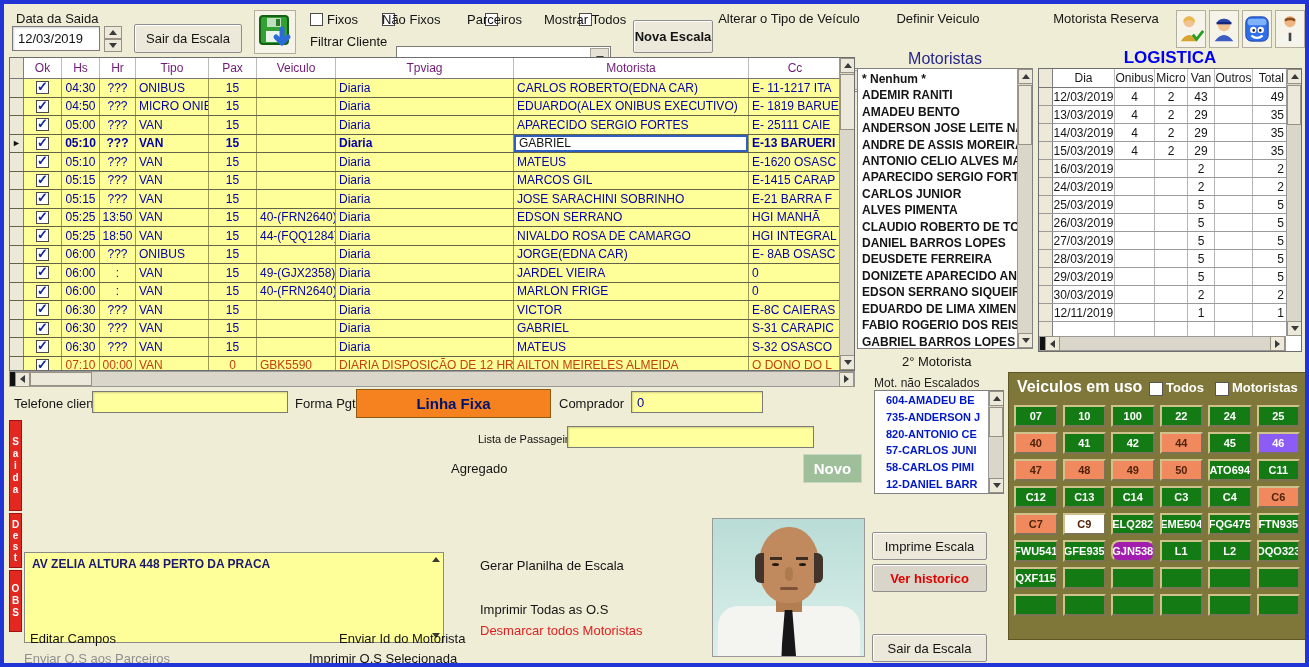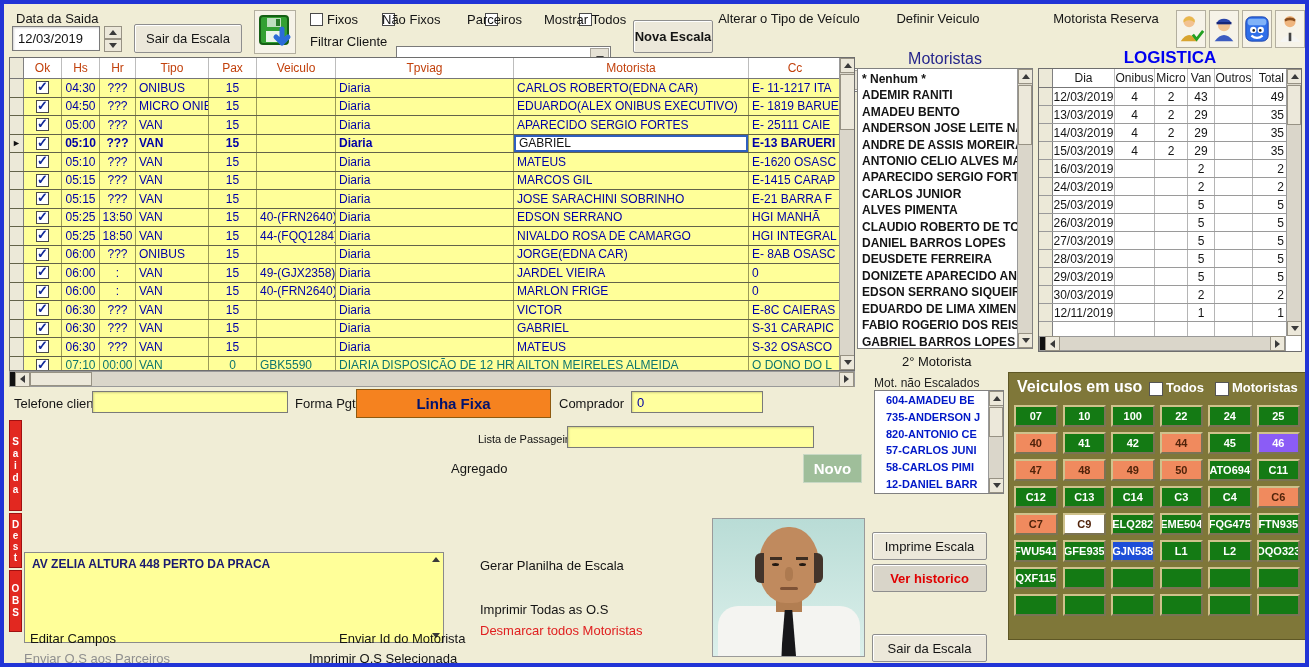--- a/index.html
+++ b/index.html
@@ -20,31 +20,31 @@
   .tri-up{width:0;height:0;border-left:4px solid transparent;border-right:4px solid transparent;border-bottom:5px solid #3A3A3A;}
   .tri-l{width:0;height:0;border-top:4px solid transparent;border-bottom:4px solid transparent;border-right:5px solid #3A3A3A;}
   .tri-r{width:0;height:0;border-top:4px solid transparent;border-bottom:4px solid transparent;border-left:5px solid #3A3A3A;}
   .cb{width:13px;height:13px;background:#fff;border:1px solid #4A4A4A;display:inline-block;position:relative;flex:none;box-sizing:border-box;}
   .cb.checked:after{content:"✓";position:absolute;left:0;top:-3px;font-size:13px;font-weight:bold;color:#102898;}
 
   
   #grid{left:5px;top:53px;width:846px;height:314px;background:#fff;border:1px solid #6E6E6E;box-sizing:border-box;overflow:hidden;}
   #grid-inner{position:absolute;left:0;top:0;right:15px;bottom:0;overflow:hidden;}
   .g-head{display:flex;height:20px;background:#FFFFFF;border-bottom:1px solid #777;}
-  .g-head .gc{font-size:12px;color:#c2410c;display:flex;align-items:center;justify-content:center;border-right:1px solid #BDBDBD;box-sizing:border-box;}
+  .g-head .gc{font-size:12px;color:#701a75;display:flex;align-items:center;justify-content:center;border-right:1px solid #BDBDBD;box-sizing:border-box;}
   .g-row{display:flex;height:17.5px;background:#FFFF99;border-bottom:1px solid #63634A;color:#0000A6;font-size:12px;}
   .g-row .gc{display:flex;align-items:center;padding:0 3px;border-right:1px solid #9B9B57;box-sizing:border-box;overflow:hidden;white-space:nowrap;}
   .gc.c-ind{background:#ECE9D8;border-right:1px solid #808080;padding:0;justify-content:center;font-size:9px;color:#111;}
   .ctr{justify-content:center!important;padding:0!important;}
   .c-ind{width:14px;flex:none;}  .c-ok{width:38px;flex:none;}
   .c-hs{width:38px;flex:none;}   .c-hr{width:36px;flex:none;}
   .c-tipo{width:73px;flex:none;} .c-pax{width:48px;flex:none;}
   .c-vei{width:79px;flex:none;}  .c-tpv{width:178px;flex:none;}
   .c-mot{width:235px;flex:none;} .c-cc{width:92px;flex:none;border-right:none!important;}
-  .g-row.alert{color:#0f766e;}
+  .g-row.alert{color:#c2410c;}
   .g-row.current{font-weight:bold;}
   .cur-ind:after{content:"►";}
   .c-mot.editing{padding:0!important;}
   .medit{width:100%;height:100%;box-sizing:border-box;background:#fff;border:2px solid #2E5FBF;color:#111;
     font-size:12px;font-weight:normal;display:flex;align-items:center;padding-left:3px;}
   
   .sbv{position:absolute;right:0;top:0;bottom:0;width:15px;background:#DAD6CA;border-left:1px solid #999;box-sizing:border-box;}
   .sbh{background:#DAD6CA;border:1px solid #999;box-sizing:border-box;display:flex;align-items:center;}
   .sb-btn{width:15px;height:15px;background:#ECE8DA;border:1px solid #979284;box-sizing:border-box;display:flex;align-items:center;justify-content:center;flex:none;}
   .sb-thumb{background:#ECE8DA;border:1px solid #979284;box-sizing:border-box;}
@@ -736,21 +736,21 @@
         <div class="vbtn green" style="background: rgb(20, 122, 20);">C4</div>
         <div class="vbtn orange" style="background: rgb(240, 138, 94);">C6</div>
         <div class="vbtn orange" style="background: rgb(240, 138, 94);">C7</div>
         <div class="vbtn orange" style="background: #ffffff;">C9</div>
         <div class="vbtn green" style="background: rgb(20, 122, 20);">ELQ282</div>
         <div class="vbtn green" style="background: rgb(20, 122, 20);">EME504</div>
         <div class="vbtn green" style="background: rgb(20, 122, 20);">FQG475</div>
         <div class="vbtn green" style="background: rgb(20, 122, 20);">FTN935</div>
         <div class="vbtn green" style="background: rgb(20, 122, 20);">FWU541</div>
         <div class="vbtn green" style="background: rgb(20, 122, 20);">GFE935</div>
-        <div class="vbtn green" style="background: #1d4ed8;">GJN538</div>
+        <div class="vbtn green" style="background: #a21caf; border-radius: 8px;">GJN538</div>
         <div class="vbtn green" style="background: rgb(20, 122, 20);">L1</div>
         <div class="vbtn green" style="background: rgb(20, 122, 20);">L2</div>
         <div class="vbtn green" style="background: rgb(20, 122, 20);">OQO323</div>
         <div class="vbtn green" style="background: rgb(20, 122, 20);">QXF115</div>
         <div class="vbtn green" style="background: rgb(20, 122, 20);"></div>
         <div class="vbtn green" style="background: rgb(20, 122, 20);"></div>
         <div class="vbtn green" style="background: rgb(20, 122, 20);"></div>
         <div class="vbtn green" style="background: rgb(20, 122, 20);"></div>
         <div class="vbtn green" style="background: rgb(20, 122, 20);"></div>
         <div class="vbtn green" style="background: rgb(20, 122, 20);"></div>

